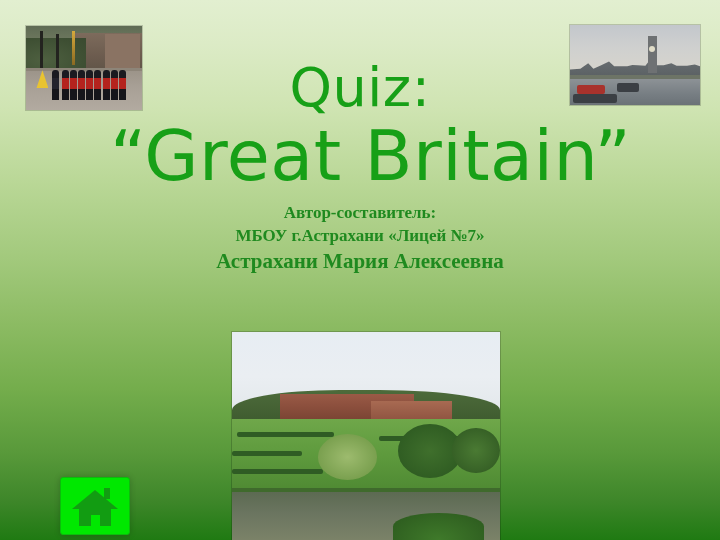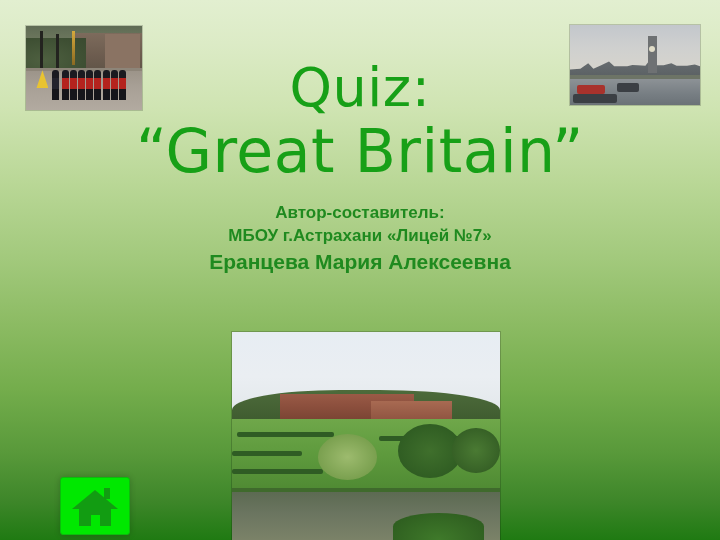--- a/index.html
+++ b/index.html
@@ -39,35 +39,35 @@
   }
   .title-line {
     color: #17a017;
     font-family: "DejaVu Sans", sans-serif;
     font-size: 54px;
     font-weight: 400;
     letter-spacing: 0.5px;
     white-space: nowrap;
   }
   .title-line.l2 {
-    font-size: 60px;
+    font-size: 70px;
     margin-top: 6px;
   }
 
   
   .subtitle-block {
     position: absolute;
     left: 110px;
     top: 202px;
     width: 500px;
     text-align: center;
     color: #1f8a1f;
   }
   .sub-line {
-    font-family: Liberation Sans, sans-serif;
+    font-family: Liberation Serif, serif;
     font-size: 17px;
     font-weight: 700;
     line-height: 1.33;
     white-space: nowrap;
   }
   .sub-line.big {
     font-size: 21px;
     line-height: 1.3;
     padding-top: 1px;
   }
@@ -286,21 +286,21 @@
   </div>
 
   <div class="title-block">
     <div class="title-line l1">Quiz:</div>
     <div class="title-line l2">“Great Britain”</div>
   </div>
 
   <div class="subtitle-block">
     <div class="sub-line">Автор-составитель:</div>
     <div class="sub-line">МБОУ г.Астрахани «Лицей №7»</div>
-    <div class="sub-line big">Еранцева Мария Алексеевна</div>
+    <div class="sub-line big">Астрахани Мария Алексеевна</div>
   </div>
 
   <div class="photo" id="photo-country" title="English countryside with a red brick manor house, green fields and a lake">
     <div class="inner">
       <div class="sky"></div>
       <div class="treeline"></div>
       <div class="manor"></div>
       <div class="manor2"></div>
       <div class="field"></div>
       <div class="hedge" style="left:2%;top:48%;width:36%;"></div>

